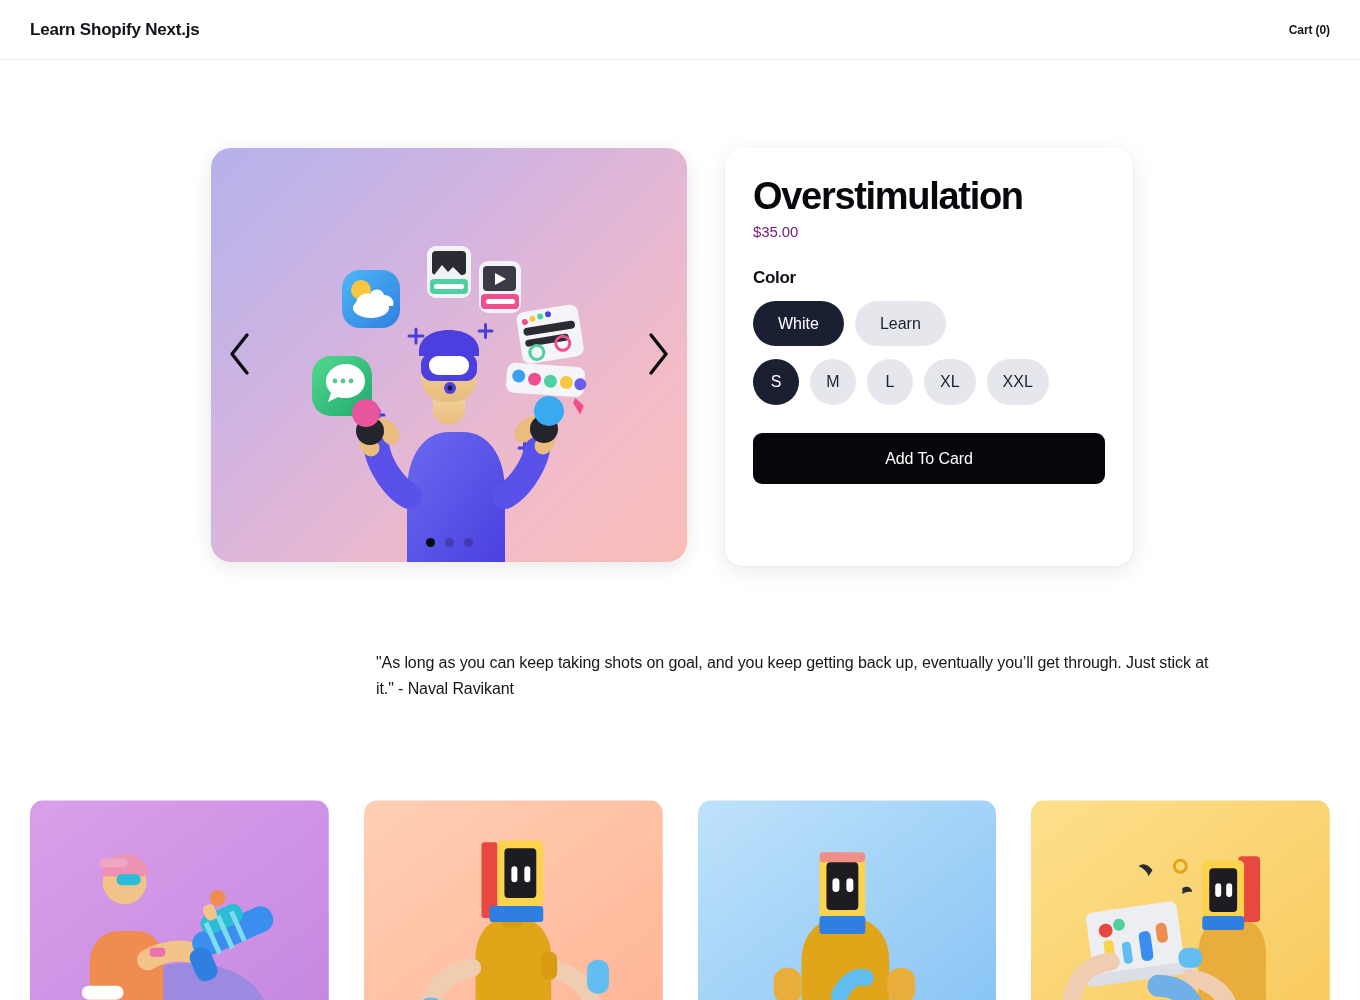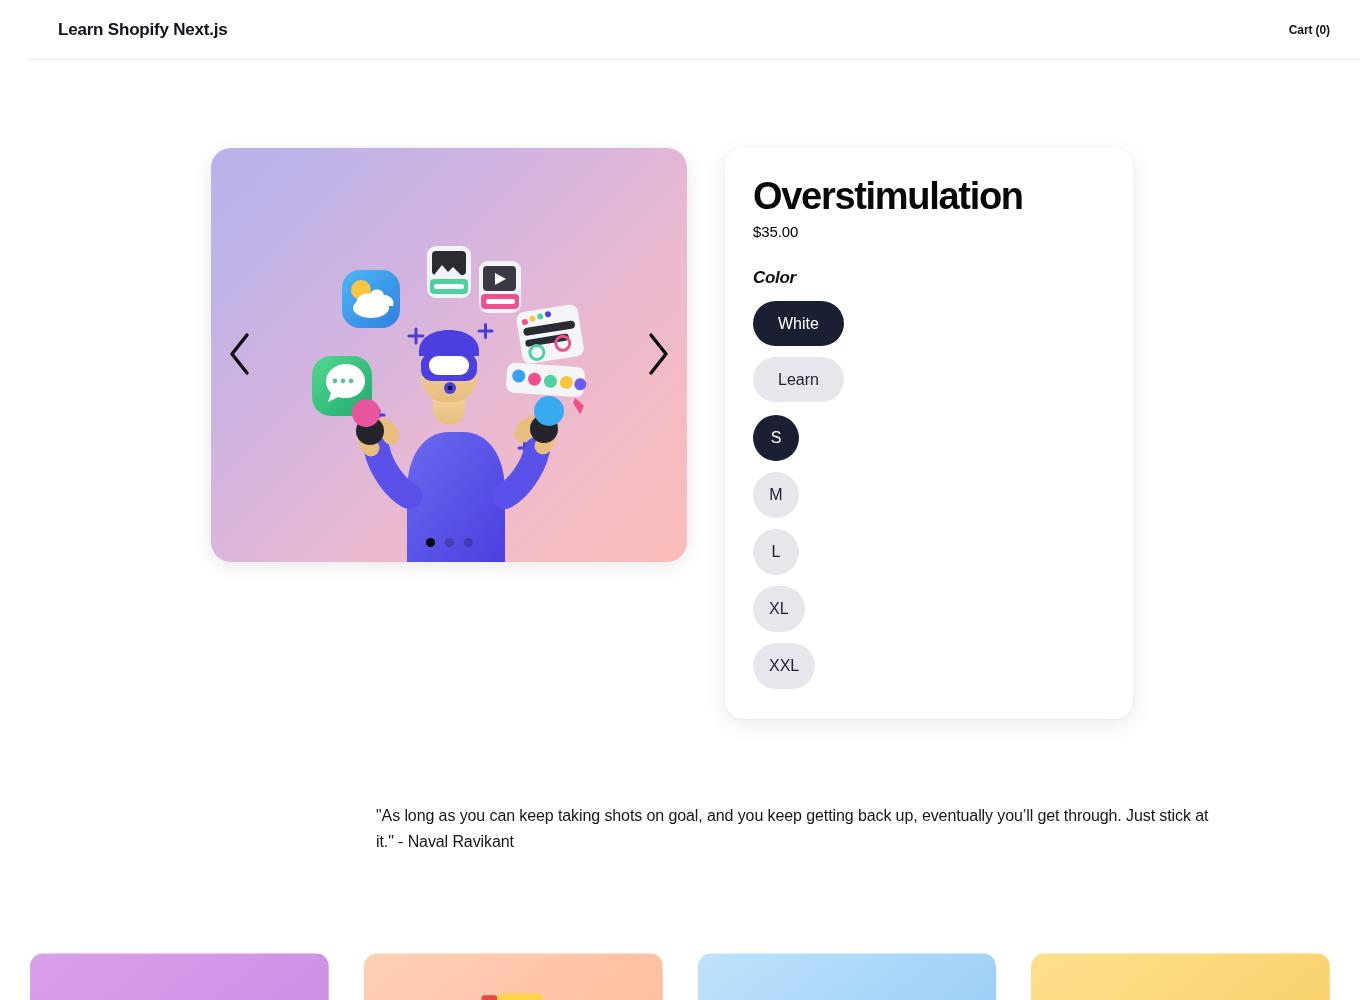--- a/index.html
+++ b/index.html
@@ -13,21 +13,20 @@
 
   
   .site-header {
     height: 60px;
     border-bottom: 1px solid #ececf0;
     display: flex;
     align-items: center;
     justify-content: space-between;
     padding: 0 30px;
     background: #fff;
-    margin-left: 28px;
   }
   .brand {
     font-size: 17px;
     font-weight: bold;
     letter-spacing: -0.2px;
     color: #111418;
   }
   .cart-link {
     font-size: 12px;
     font-weight: bold;
@@ -113,37 +112,35 @@
   .product-title {
     font-size: 38px;
     font-weight: bold;
     letter-spacing: -1.3px;
     line-height: 1.08;
     color: #08080d;
   }
   .product-price {
     margin-top: 6px;
     font-size: 15px;
-    color: #000000;
+    color: #701a75;
     letter-spacing: -0.1px;
   }
   .option-label {
     margin-top: 28px;
     font-size: 17px;
     font-weight: bold;
     letter-spacing: -0.3px;
     color: #0c0f14;
-    font-style: italic;
   }
   .pill-row {
     margin-top: 13px;
     display: flex;
     gap: 11px;
-    align-items: flex-start;
-    flex-direction: column;
+    align-items: flex-end;
   }
   .color-pill {
     height: 45px;
     padding: 0 25px;
     border-radius: 24px;
     display: flex; align-items: center; justify-content: center;
     font-size: 16px;
     background: #e5e7ec;
     color: #1b2130;
     border: 0;
@@ -372,20 +369,21 @@
     </div>
 
     <div class="pill-row">
       <button class="size-pill selected">S</button>
       <button class="size-pill">M</button>
       <button class="size-pill">L</button>
       <button class="size-pill">XL</button>
       <button class="size-pill">XXL</button>
     </div>
 
+    <button class="add-btn">Add To Card</button>
   </div>
 </section>
 
 <p class="quote">"As long as you can keep taking shots on goal, and you keep getting back up, eventually you’ll get through. Just stick at it." - Naval Ravikant</p>
 
 <section class="reco-section">
   <div class="reco-grid">
 
     <div class="reco-card">
       <svg viewBox="0 0 300 230" xmlns="http://www.w3.org/2000/svg" aria-hidden="true">

